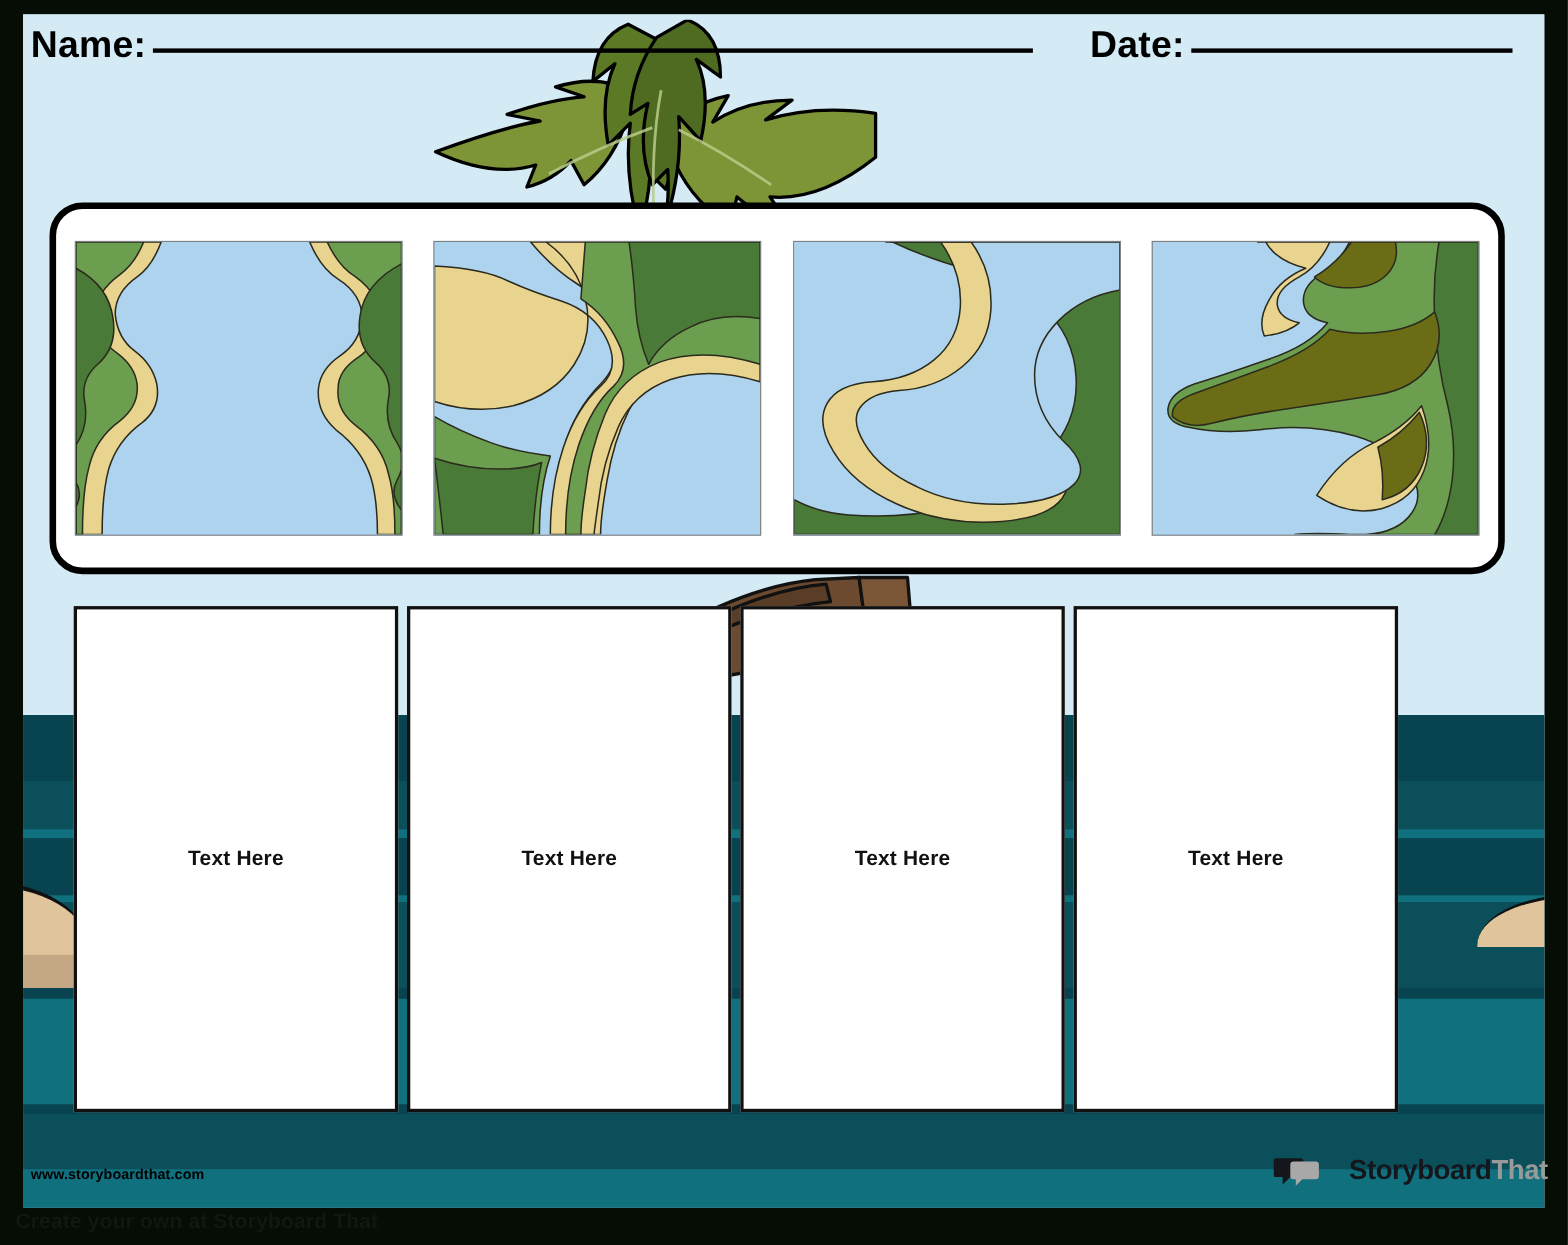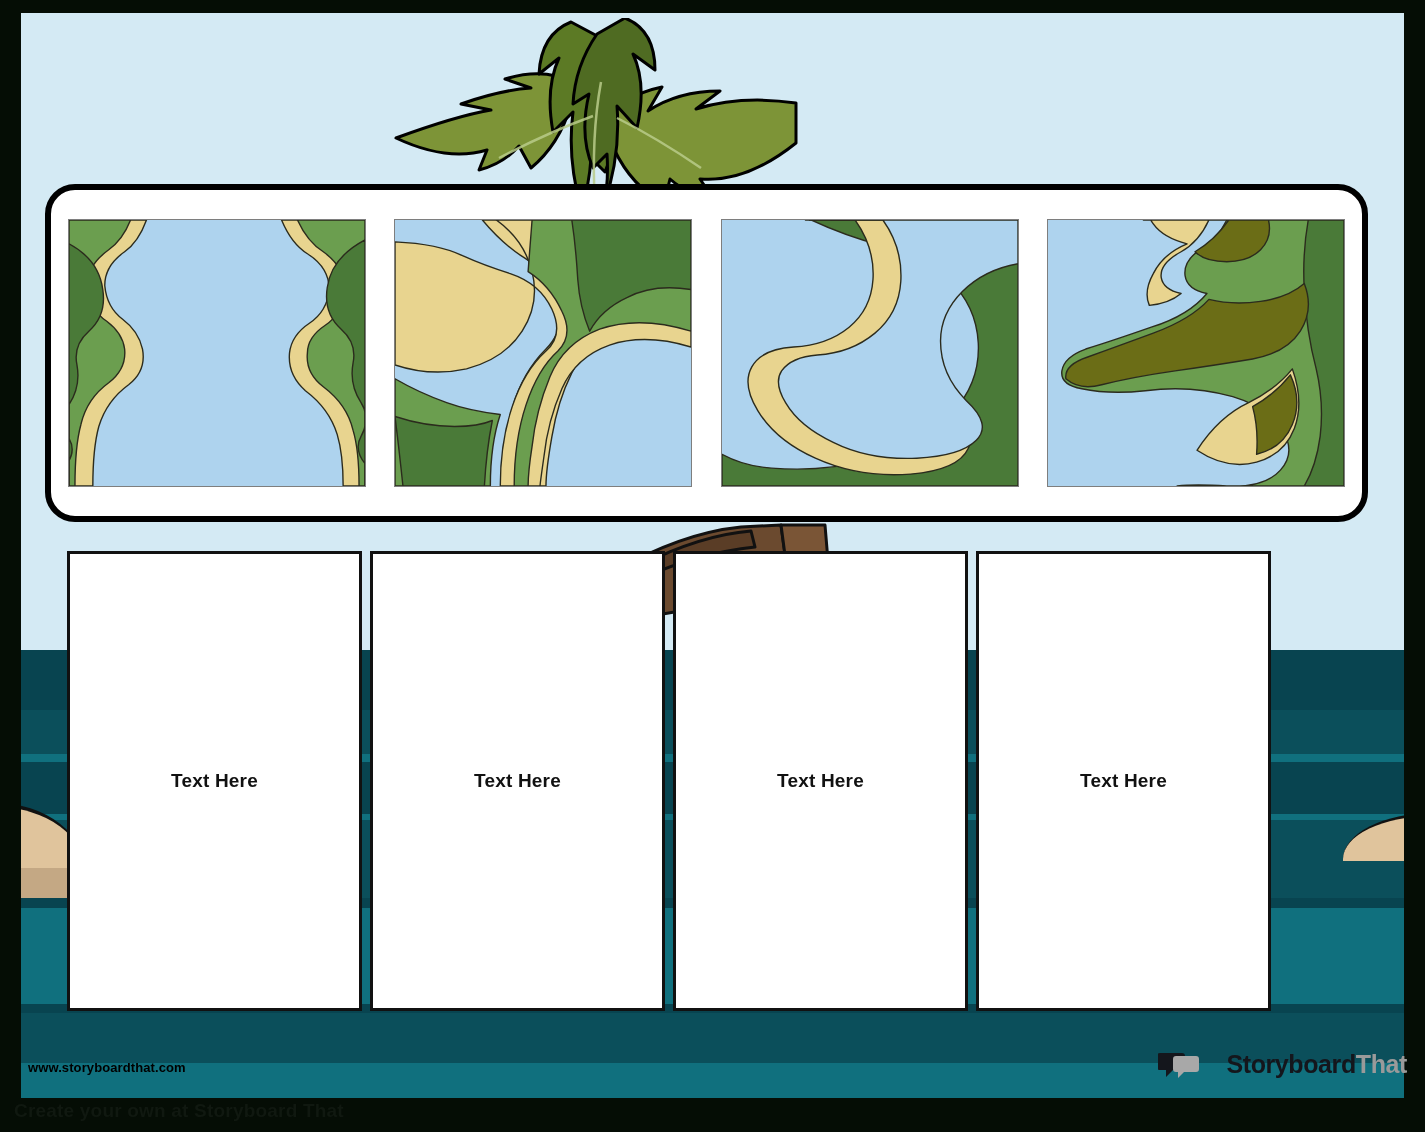--- a/index.html
+++ b/index.html
@@ -344,20 +344,31 @@
           <div class="hl"></div>
         </div>
       <div class="rock">
           <div class="rsh"></div>
         </div>
     </div>
 
     <div class="sand-far-right"></div>
   </div>
 
+  <div class="header">
+    <div class="field">
+      <span class="field-label">Name:</span>
+      <span class="field-rule rule-name"></span>
+    </div>
+    <div class="spacer"></div>
+    <div class="field">
+      <span class="field-label">Date:</span>
+      <span class="field-rule rule-date"></span>
+    </div>
+  </div>
 
   <div class="map-frame">
 
     <div class="map-cell">
       <svg viewBox="0 0 298 268" preserveAspectRatio="none" xmlns="http://www.w3.org/2000/svg">
         <rect width="298" height="268" fill="#aed3ee"></rect>
         <g stroke="#2b2b1d" stroke-width="1.4" stroke-linejoin="round">
           <path fill="#e8d48f" d="M0 0 L78 0 q-8 22 -22 32 q-20 14 -20 34 q2 22 18 34 q16 12 20 30 q4 22 -14 36 q-22 16 -30 42 q-6 22 -6 60 L0 268 Z"></path>
           <path fill="#e8d48f" d="M298 0 L214 0 q10 24 26 34 q22 14 22 36 q-2 22 -20 34 q-18 12 -20 30 q-2 22 16 38 q24 18 32 44 q6 20 6 52 L298 268 Z"></path>
           <path fill="#6b9e4f" d="M0 0 L62 0 q-8 20 -22 30 q-22 16 -22 36 q2 24 20 36 q16 12 18 28 q2 20 -16 34 q-22 16 -28 42 q-6 22 -6 62 L0 268 Z"></path>

